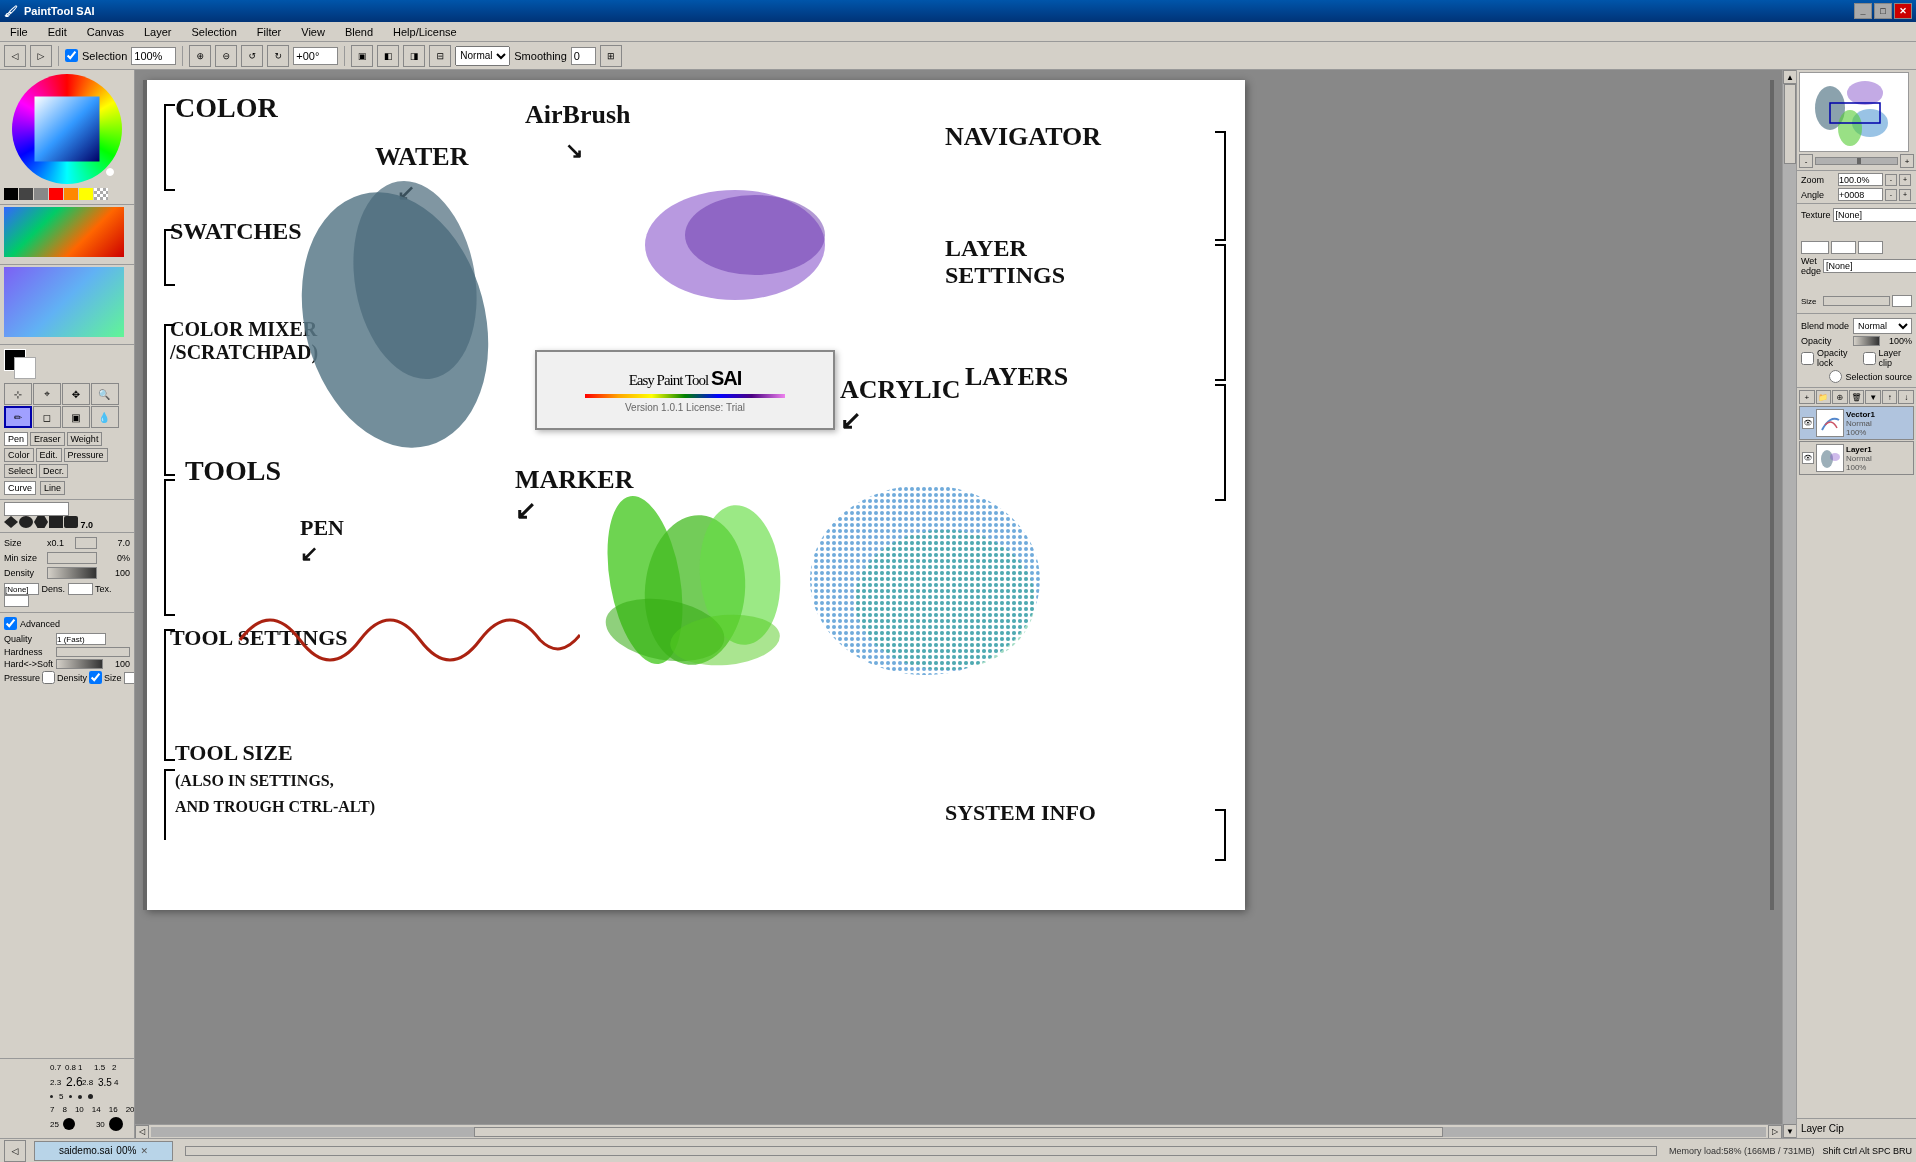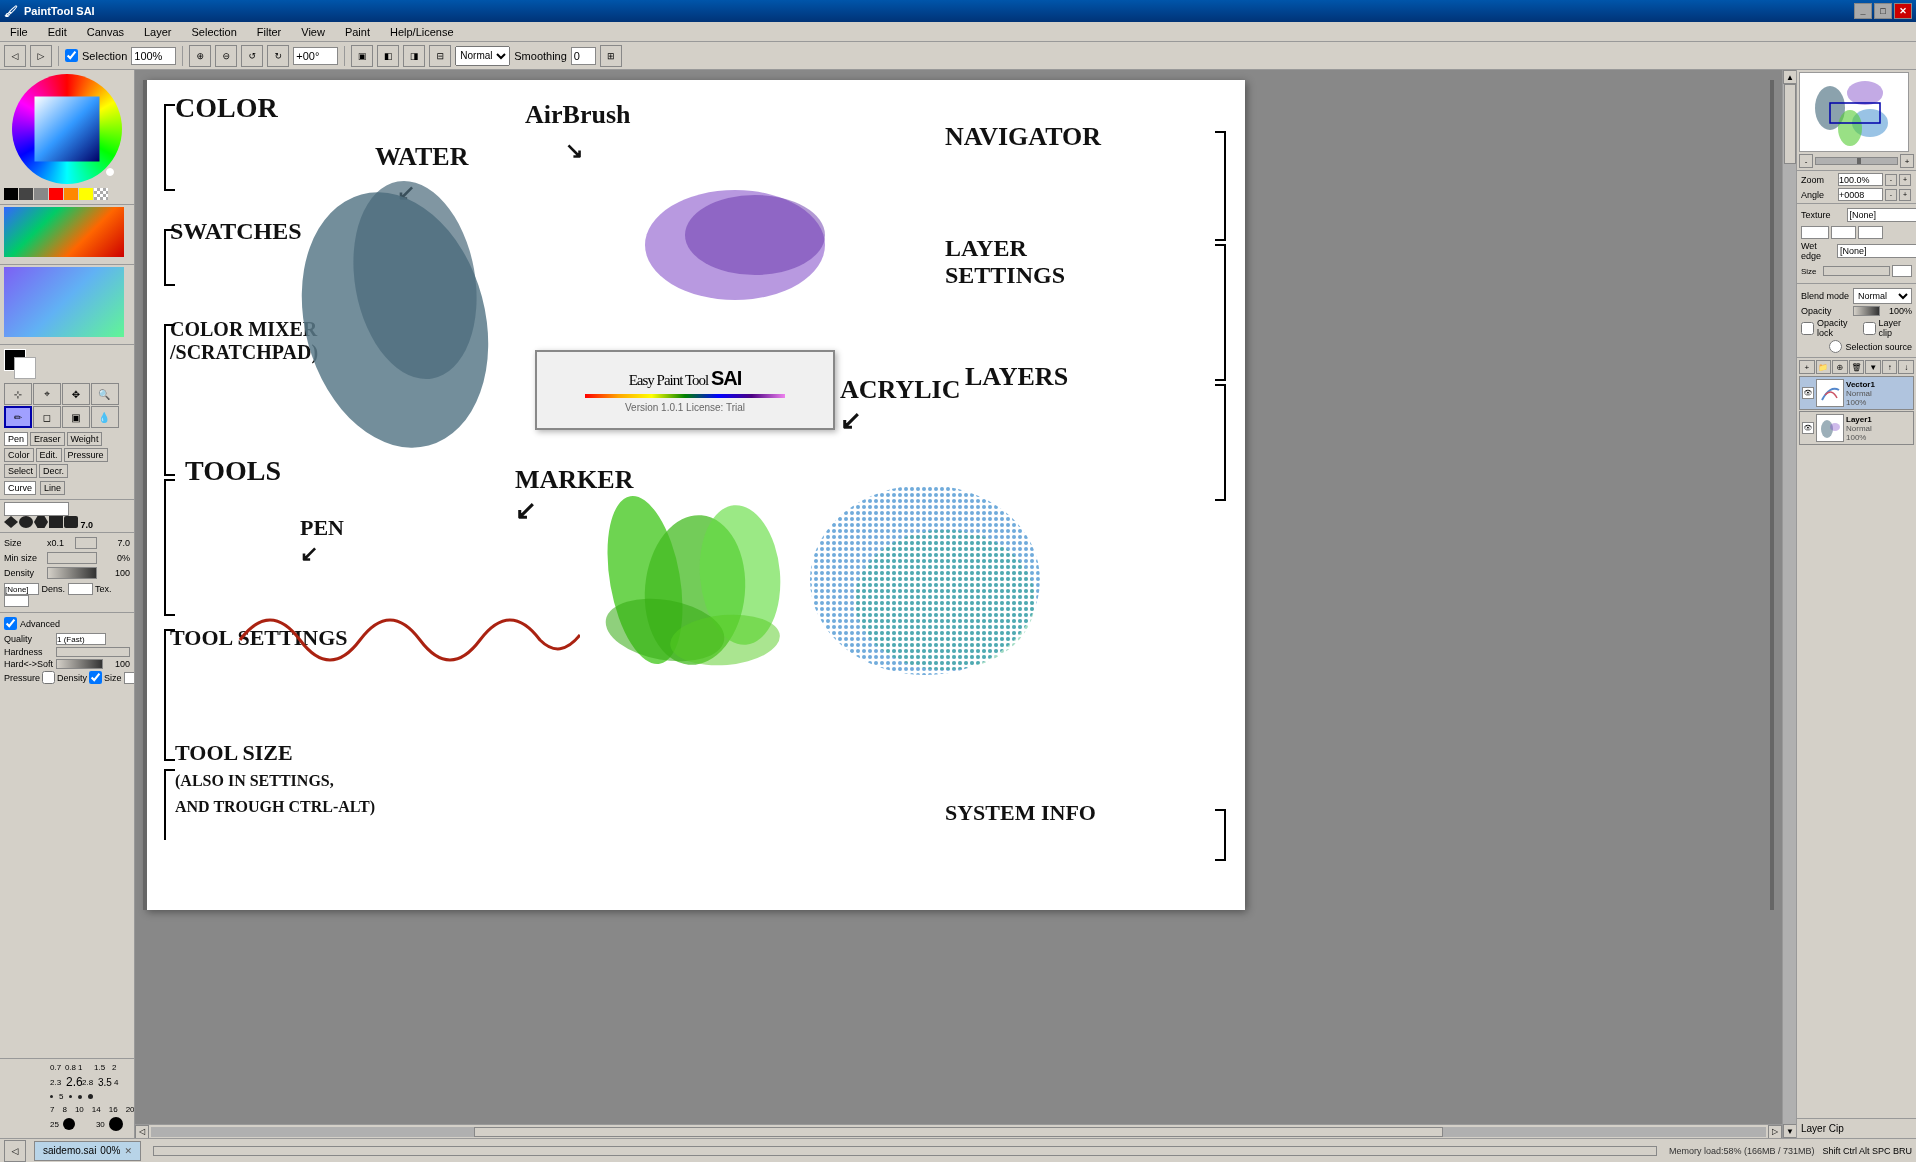--- a/index.html
+++ b/index.html
@@ -340,21 +340,21 @@
       cursor: pointer;
     }
 
     
     #layer-settings-section {
       padding: 4px;
       border-bottom: 1px solid #999;
       font-size: 9px;
     }
     .ls-row {
-      display: flex; align-items: center; gap: 16px; margin-bottom: 4px;
+      display: flex; align-items: center; gap: 2px; margin-bottom: 19px;
     }
     .ls-label { width: 35px; font-size: 9px; }
     .ls-value {
       flex: 1; height: 14px; font-size: 9px;
       background: white; border: 1px solid #888;
       padding: 0 2px;
     }
 
     
     #layers-section {
@@ -425,21 +425,21 @@
       align-items: center;
       padding: 0 4px;
       gap: 8px;
       font-size: 10px;
     }
     #file-tab {
       display: flex; align-items: center;
       height: 20px;
       background: #b8d4e8;
       border: 1px solid #888;
-      padding: 0 8px;
+      padding: 0 24px;
       font-size: 10px;
       gap: 4px;
       cursor: pointer;
     }
     .file-tab-close {
       font-size: 9px; cursor: pointer; color: #555;
     }
     #scrollbar-h {
       flex: 1; height: 10px;
       background: #d4d0c8;
@@ -545,21 +545,21 @@
 </div>
 
 <div id="menu-bar">
   <span class="menu-item">File</span>
   <span class="menu-item">Edit</span>
   <span class="menu-item">Canvas</span>
   <span class="menu-item">Layer</span>
   <span class="menu-item">Selection</span>
   <span class="menu-item">Filter</span>
   <span class="menu-item">View</span>
-  <span class="menu-item">Paint</span>
+  <span class="menu-item">Blend</span>
   <span class="menu-item">Help/License</span>
 </div>
 
 <div id="toolbar">
   <div class="toolbar-btn">◁</div>
   <div class="toolbar-btn">▷</div>
   <div class="toolbar-separator"></div>
   <input type="checkbox" checked="" style="">
   <span class="toolbar-label">Selection</span>
   <input type="text" class="toolbar-input" style="width: 45px;" value="100%">

